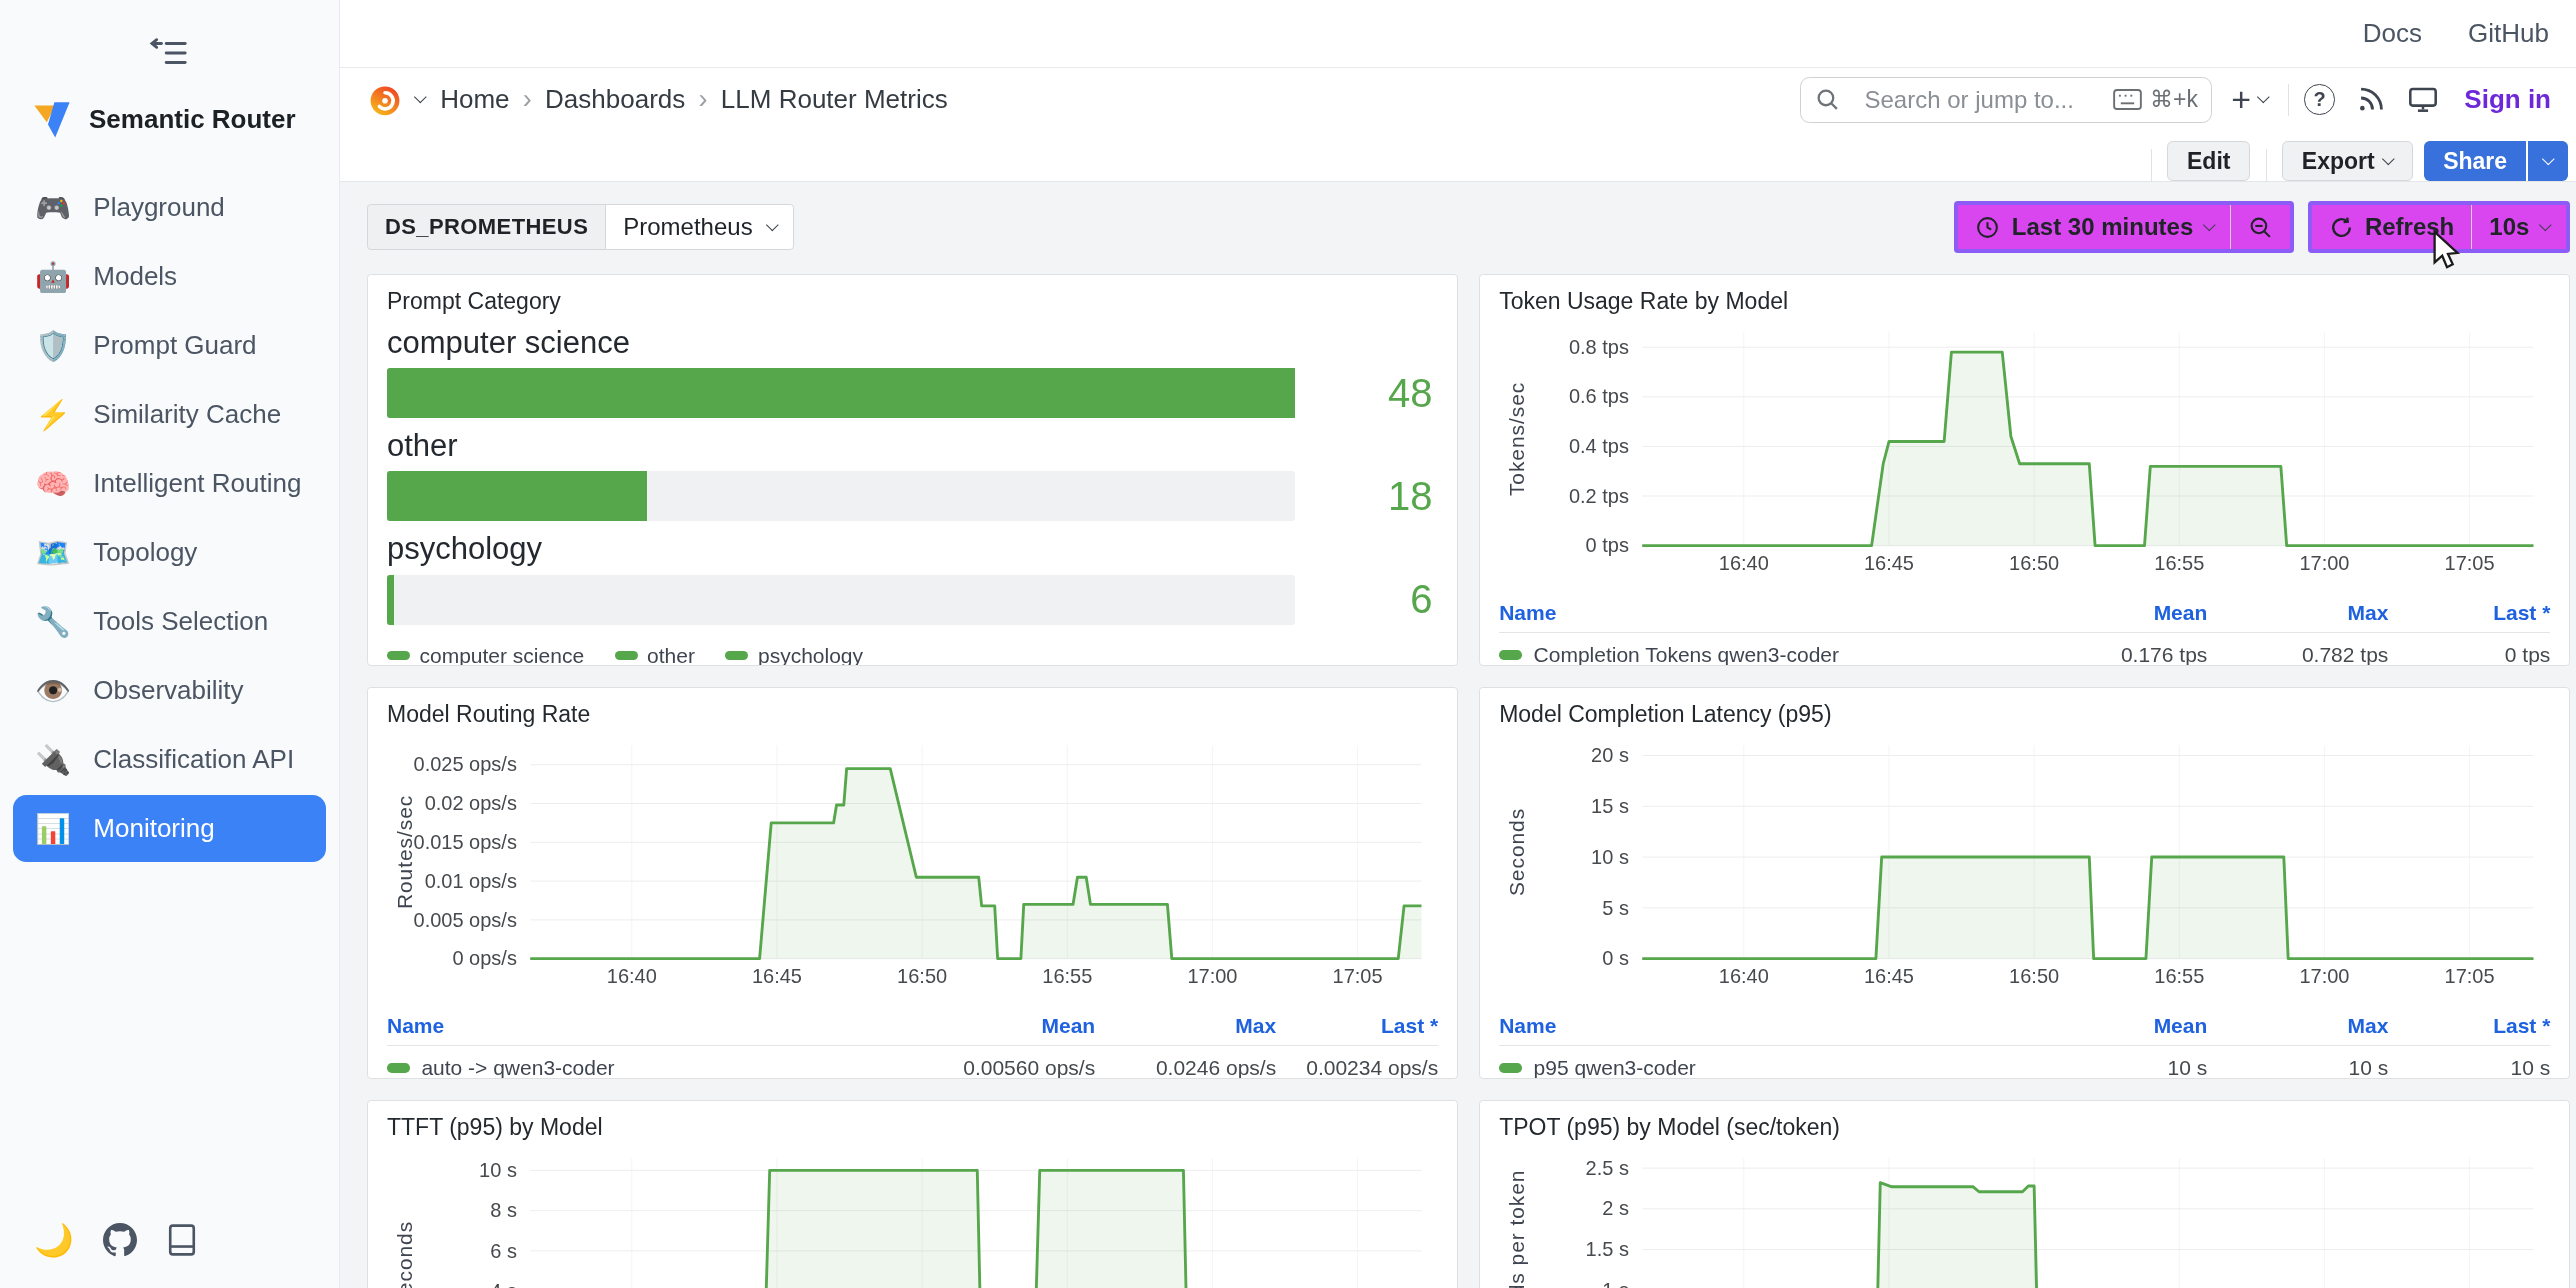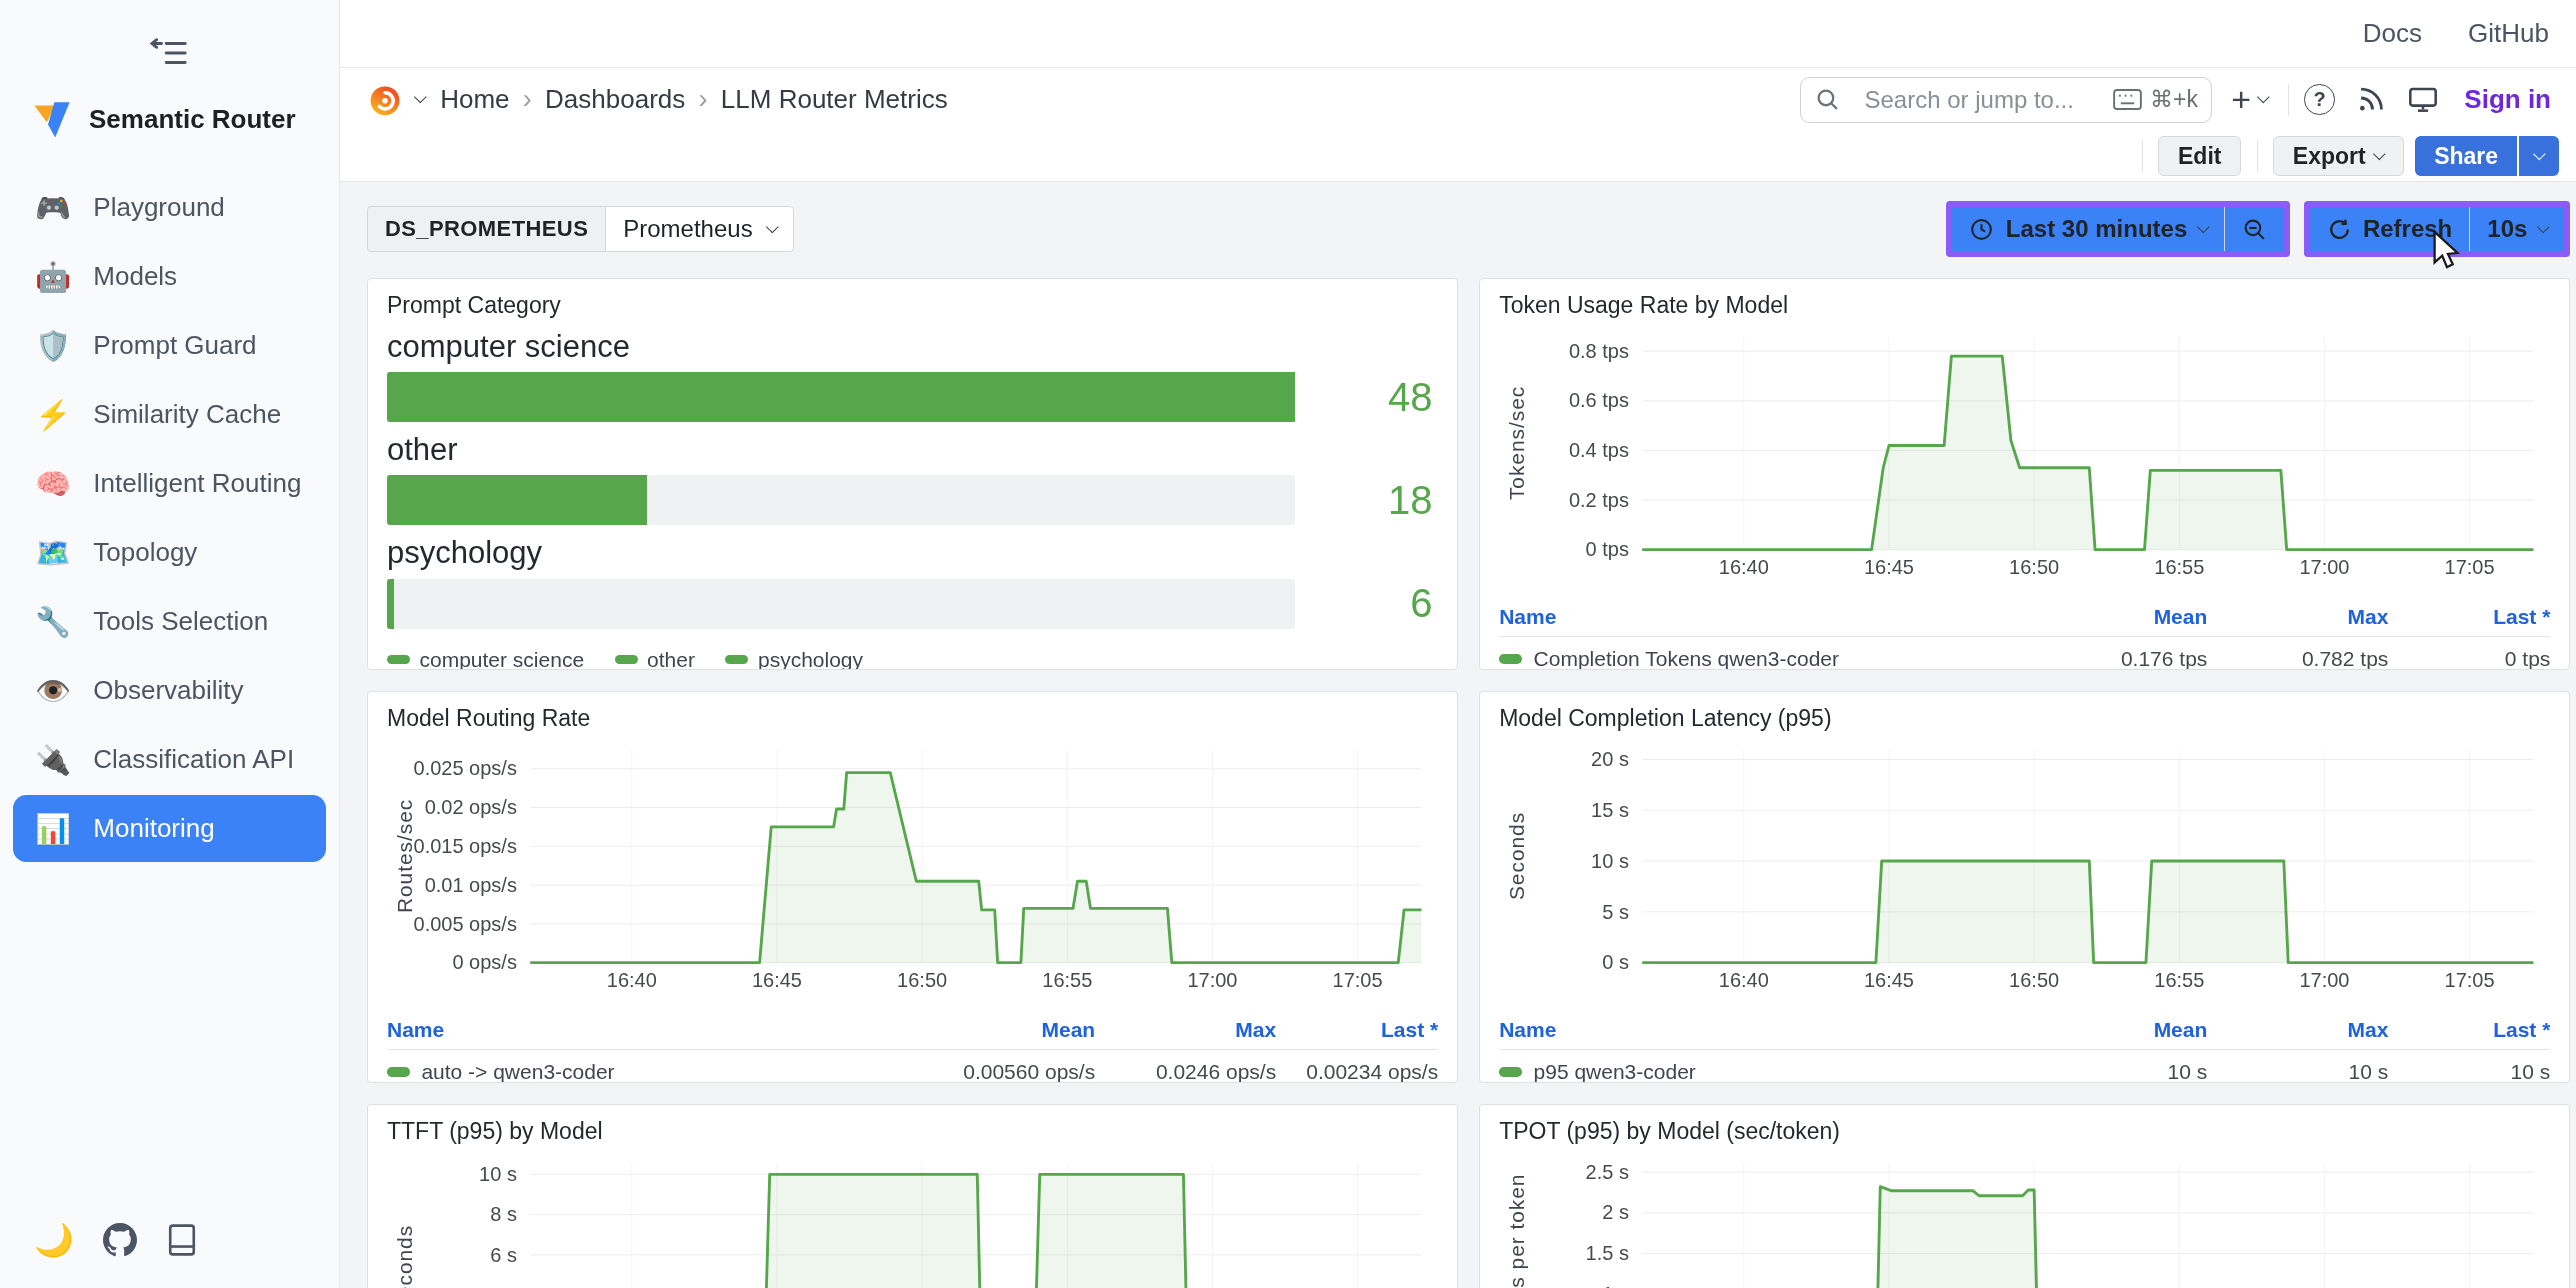--- a/index.html
+++ b/index.html
@@ -42,22 +42,22 @@
   .icon-btn { display:flex; align-items:center; justify-content:center; cursor:pointer;
     color:#3f4550; }
   .plus-btn { font-size:34px; color:#3f4550; margin:0 5.7px 0 19px; display:flex;
     align-items:center; gap:7.6px; cursor:pointer; }
   .vdiv { width:1px; height:32px; background:#e0e2e4; margin:0 15.2px; }
   .help-circle { width:30.5px; height:30.5px; border:1.9px solid #3f4550; border-radius:50%;
     font-size:20px; font-weight:700; display:flex; align-items:center; justify-content:center; }
   .signin { font-size:26px; font-weight:600; color:#6d28d9; margin-left:25px; cursor:pointer; }
   .ghead-gap { margin-left:21px; }
 
-  .gf-subheader { height:51px; background:#fff; display:flex; align-items:center;
-    justify-content:flex-end; padding-right:17px; border-bottom:1px solid #e4e6e8; }
+  .gf-subheader { height:51px; background:#fff; display:flex; align-items:flex-end;
+    justify-content:flex-end; padding-right:8px; border-bottom:1px solid #e4e6e8; }
   .btn { height:40px; display:flex; align-items:center; gap:9.5px; padding:0 19px;
     background:#f0f1f3; border:1px solid #d5d7da; border-radius:5.7px; font-size:23px;
     font-weight:600; color:#1f2328; cursor:pointer; }
   .share-group { display:flex; margin-left:11.4px; }
   .share-main { height:40px; display:flex; align-items:center; padding:0 19px;
     background:#3871dc; color:#fff; font-size:23px; font-weight:600;
     border-radius:5.7px 0 0 5.7px; cursor:pointer; }
   .share-caret { width:40px; height:40px; background:#3871dc; border-radius:0 5.7px 5.7px 0;
     margin-left:1.9px; display:flex; align-items:center; justify-content:center; cursor:pointer; }
   .chev { width:10.5px; height:10.5px; border-right:2.9px solid #3c4146; border-bottom:2.9px solid #3c4146;
@@ -69,22 +69,22 @@
   .dash { flex:1; background:#f3f4f5; padding:19px 5.7px 0 27px; overflow:hidden; }
   .controls { display:flex; align-items:center; justify-content:space-between; }
   .ds-group { display:flex; }
   .ds-label { height:46px; display:flex; align-items:center; padding:0 17px;
     background:#eef0f2; border:1px solid #d5d7da; border-radius:3.8px 0 0 3.8px;
     font-size:22px; font-weight:600; color:#1f2328; letter-spacing:0.4px; }
   .ds-select { height:46px; display:flex; align-items:center; gap:15.2px; padding:0 17px;
     background:#fff; border:1px solid #d5d7da; margin-left:-1px; border-radius:0 3.8px 3.8px 0;
     font-size:24px; color:#1f2328; cursor:pointer; }
   .ctrl-right { display:flex; gap:13.3px; }
-  .seg-group { display:flex; align-items:flex-end; background:#3b82f6;
-    border:6px solid #8b5cf6; border-radius:3.8px; overflow:hidden; }
+  .seg-group { display:flex; align-items:flex-end; background:#d946ef;
+    border:4px solid #8b5cf6; border-radius:3.8px; overflow:hidden; }
   .seg { display:flex; align-items:center; gap:11.4px; padding:0 17px; height:44px;
     font-size:24px; font-weight:600; color:#202428; cursor:pointer; }
   .seg + .seg { border-left:1px solid #d2d4d6; }
 
   .grid { display:grid; grid-template-columns:1fr 1fr; gap:21px; margin-top:21px; }
   .panel { background:#fff; border:1px solid #dfe0e2; border-radius:3.8px; height:392px;
     padding:13.3px 19px 9.5px; overflow:hidden; }
   .panel-title { font-size:23px; font-weight:500; color:#24292e; cursor:pointer; }
 
   

